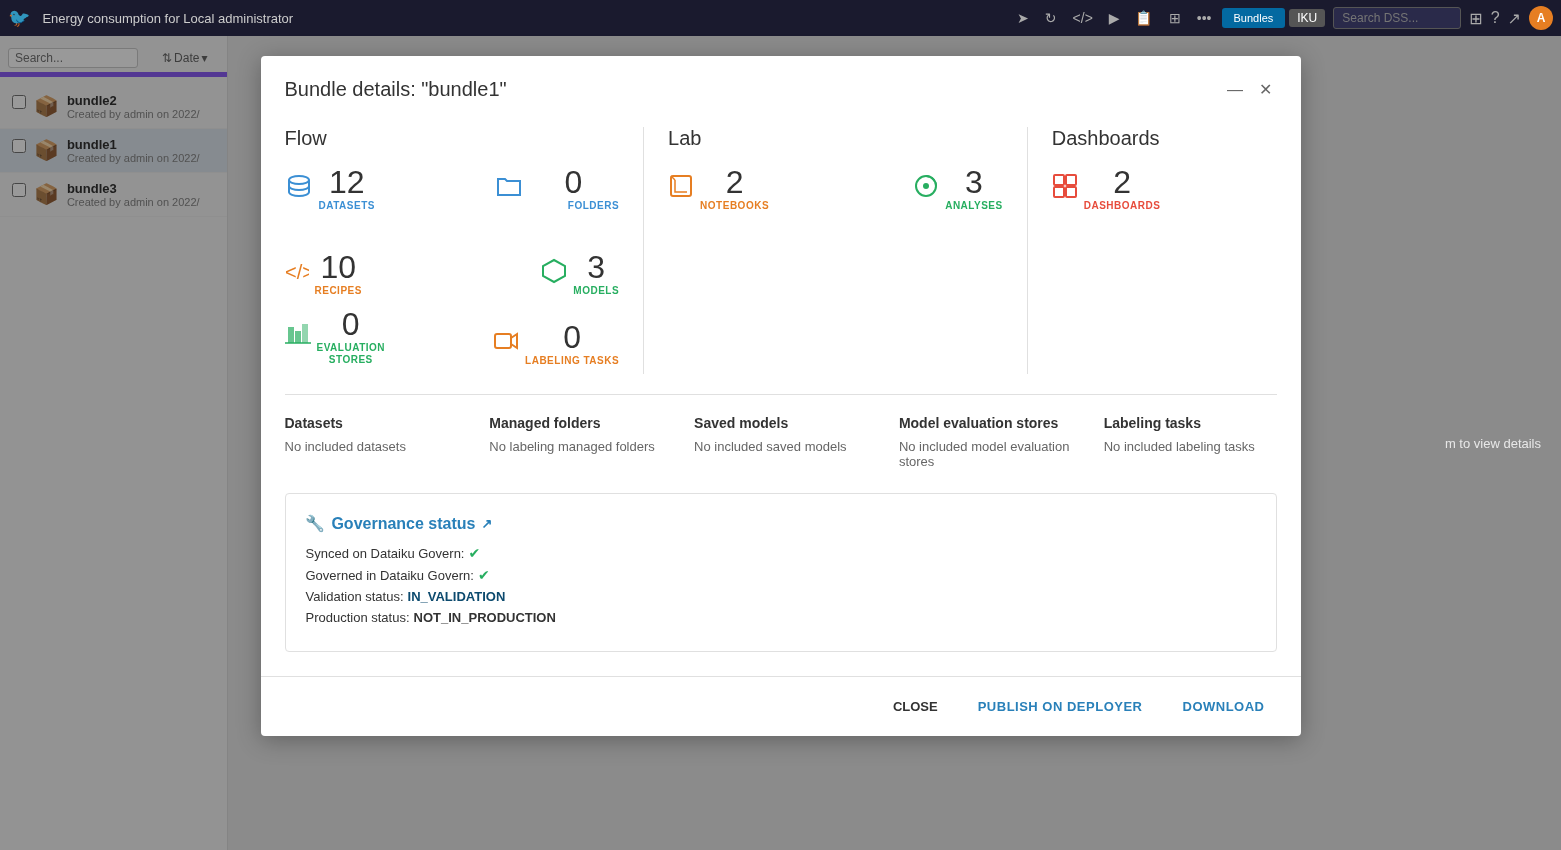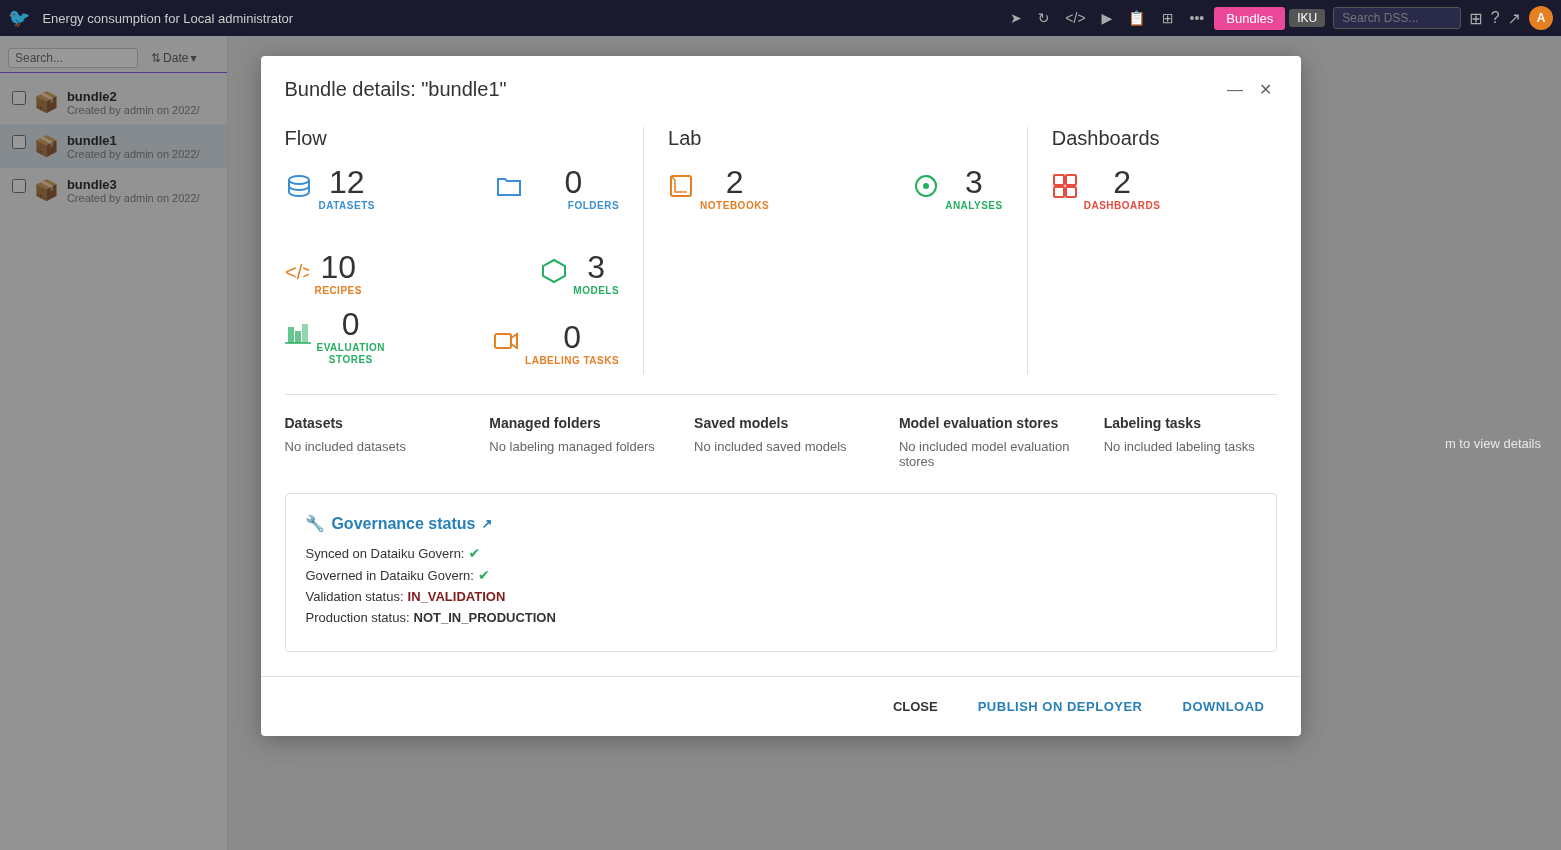--- a/index.html
+++ b/index.html
@@ -12,21 +12,21 @@
       display: flex;
       align-items: center;
       padding: 0 8px;
       gap: 4px;
       position: relative;
       z-index: 10;
     }
     .nav-logo { color: white; font-size: 18px; margin-right: 8px; opacity: 0.8; }
     .nav-title { color: #ccc; font-size: 13px; flex: 1; }
     .nav-icon-btn { color: #aaa; background: none; border: none; cursor: pointer; padding: 4px 6px; font-size: 14px; border-radius: 3px; }
-    .nav-bundles-btn { background: #ec4899; color: white; border: none; padding: 4px 12px; border-radius: 3px; font-size: 13px; cursor: pointer; }
+    .nav-bundles-btn { background: #0369a1; color: white; border: none; padding: 4px 12px; border-radius: 3px; font-size: 11px; cursor: pointer; }
     .nav-right { display: flex; align-items: center; gap: 8px; margin-left: auto; }
     .nav-iku-btn { background: #555; color: white; border: none; padding: 2px 8px; border-radius: 3px; font-size: 12px; cursor: pointer; }
     .search-bar { background: #2a2a4a; border: 1px solid #555; border-radius: 3px; color: #aaa; padding: 3px 8px; font-size: 12px; width: 128px; }
     .nav-avatar { background: #e67e22; color: white; border-radius: 50%; width: 24px; height: 24px; display: flex; align-items: center; justify-content: center; font-size: 12px; font-weight: bold; }
 
     
     .main-area {
       display: flex;
       height: calc(850px - 36px);
       position: relative;
@@ -37,22 +37,22 @@
       width: 228px;
       background: #f5f5f5;
       border-right: 1px solid #ddd;
       padding: 8px 0;
       overflow-y: auto;
     }
     .sidebar-toolbar {
       display: flex;
       align-items: center;
       padding: 4px 8px;
-      gap: 13px;
-      border-bottom: 1px solid #8b5cf6;
+      gap: 24px;
+      border-bottom: 5px solid #8b5cf6;
       margin-bottom: 8px;
     }
     .sidebar-search { background: white; border: 1px solid #ccc; border-radius: 3px; padding: 2px 6px; font-size: 12px; width: 130px; color: #999; }
     .sort-btn { background: none; border: none; cursor: pointer; font-size: 12px; color: #666; display: flex; align-items: center; gap: 2px; }
     .bundle-item { display: flex; align-items: flex-start; padding: 8px 12px; gap: 8px; cursor: pointer; border-bottom: 1px solid #eee; }
     .bundle-item.active { background: #e0e8f0; }
     .bundle-checkbox { width: 14px; height: 14px; margin-top: 2px; cursor: pointer; }
     .bundle-icon { font-size: 20px; color: #5b9bd5; margin-top: 1px; }
     .bundle-info { flex: 1; }
     .bundle-name { font-size: 13px; font-weight: 600; color: #333; }
@@ -169,21 +169,21 @@
       font-size: 16px;
       font-weight: 600;
       color: #2980b9;
       margin-bottom: 12px;
       display: flex;
       align-items: center;
       gap: 6px;
     }
     .gov-row { font-size: 13px; color: #333; margin-bottom: 6px; display: flex; align-items: center; gap: 4px; }
     .gov-check { color: #27ae60; font-size: 14px; }
-    .gov-status-link { color: #7f1d1d; font-weight: 600; text-decoration: none; }
+    .gov-status-link { color: #0c4a6e; font-weight: 600; text-decoration: none; }
     .gov-status-bold { font-weight: 600; color: #333; }
 
     
     .modal-footer {
       display: flex;
       justify-content: flex-end;
       align-items: center;
       padding: 16px 24px;
       border-top: 1px solid #e0e0e0;
       gap: 16px;

